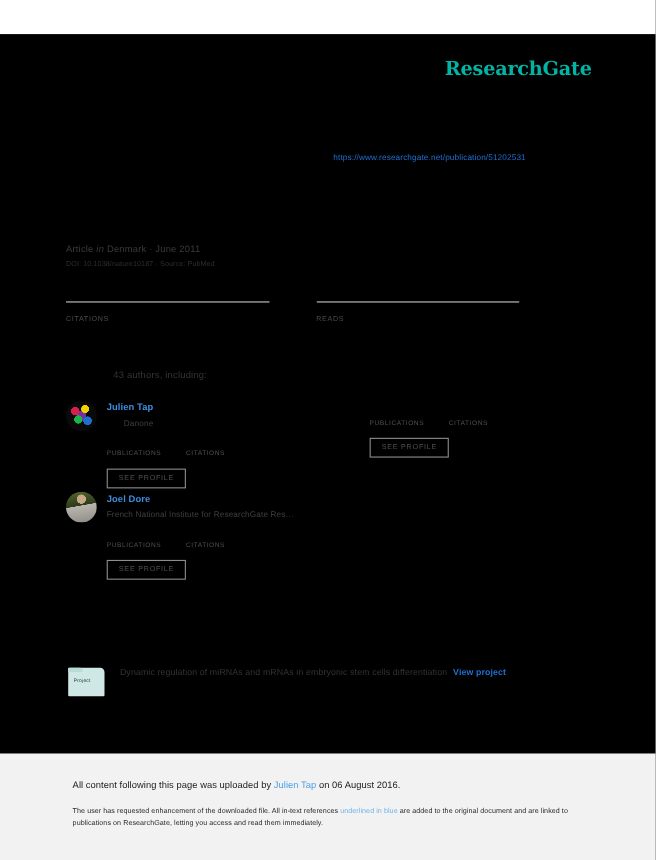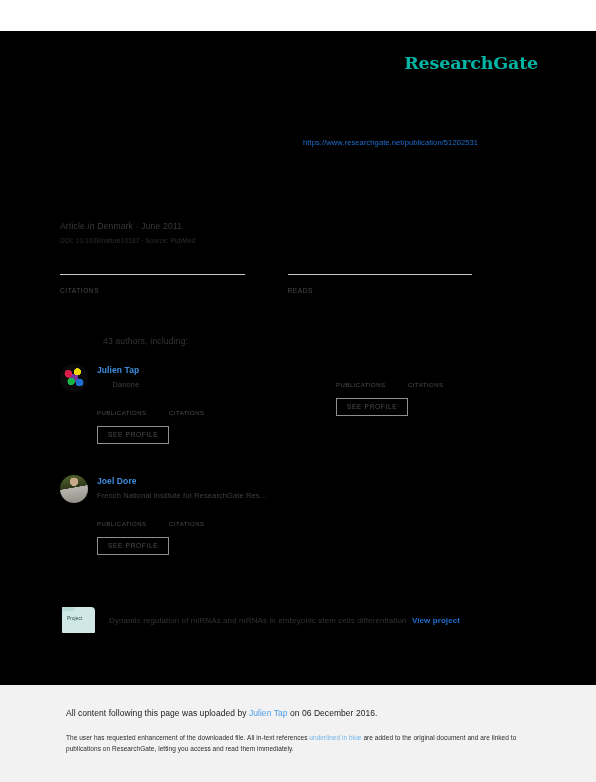--- a/index.html
+++ b/index.html
@@ -127,21 +127,21 @@
     letter-spacing: 0.2px;
     margin-left: 43px;
   }
 
   .author {
     position: absolute;
     width: 245px;
   }
   .author.a1 { left: 60px;  top: 333px; }
   .author.a2 { left: 299px; top: 333px; }
-  .author.a3 { left: 60px;  top: 444px; }
+  .author.a3 { left: 60px;  top: 416px; }
 
   .author-row { display: flex; }
 
   .avatar {
     width: 28px;
     height: 28px;
     border-radius: 50%;
     flex: 0 0 28px;
     overflow: hidden;
     position: relative;
@@ -249,21 +249,20 @@
     font-size: 8px;
     font-weight: bold;
     color: #2c2c2c;
     letter-spacing: 0.1px;
   }
 
   .project-row {
     position: absolute;
     left: 62px;
     display: flex;
-    align-items: center;
   }
   .project-row.p1 { top: 576px; }
   .project-row.p2 { top: 621px; }
 
   .project-thumb {
     width: 33px;
     height: 26px;
     flex: 0 0 33px;
     background: #cfe8e6;
     border-radius: 1px 4px 1px 1px;
@@ -430,18 +429,18 @@
       <span>Dynamic regulation of miRNAs and mRNAs in embryonic stem cells differentiation</span>
       <span class="project-link">View project</span>
     </div>
   </div>
 
 
 </div>
 
 <div class="footer">
   <div class="footer-upload">
-    <span>All content following this page was uploaded by </span><span class="ulink">Julien Tap</span><span> on 06 December 2016.</span>
+    <span>All content following this page was uploaded by </span><span class="ulink">Julien Tap</span><span> on 06 August 2016.</span>
   </div>
   <div class="footer-note">
     <span>The user has requested enhancement of the downloaded file. All in-text references </span><span class="ulink">underlined in blue</span><span> are added to the original document and are linked to publications on ResearchGate, letting you access and read them immediately.</span>
   </div>
 </div>
 
 </body></html>

